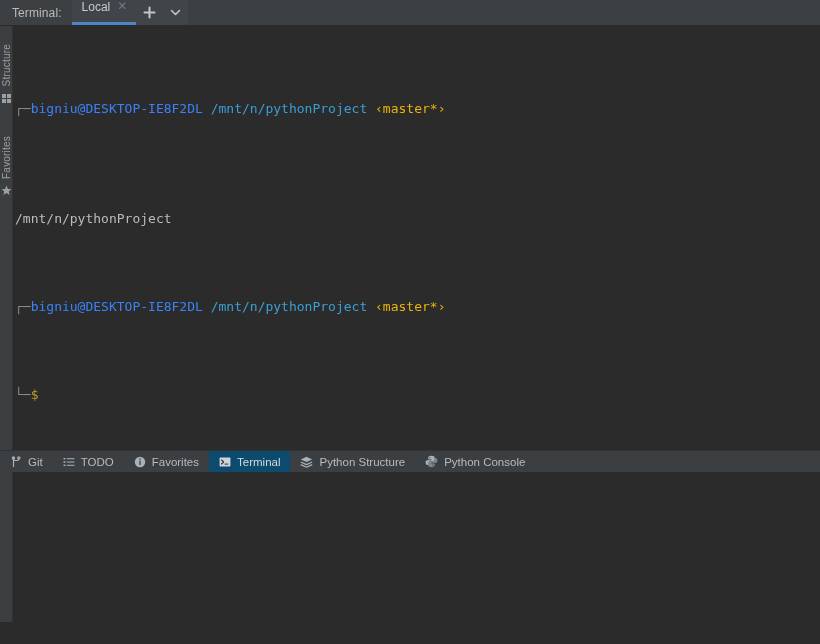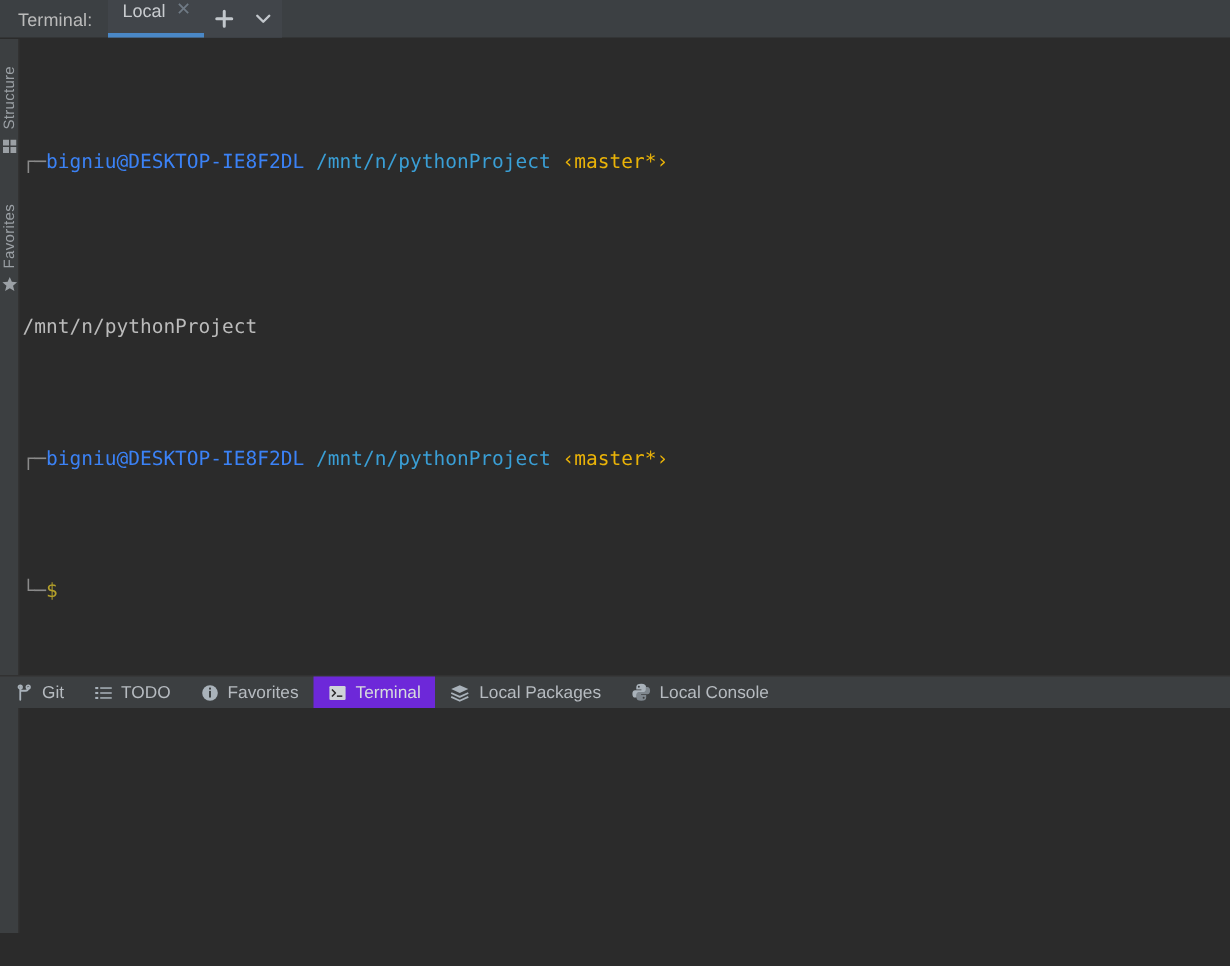--- a/index.html
+++ b/index.html
@@ -98,21 +98,21 @@
     width: 820px; height: 22px;
     background: #3c3f41;
     border-top: 1px solid #323232;
     display: flex; align-items: stretch;
   }
   .sb-item {
     display: flex; align-items: center; gap: 6px;
     padding: 0 10px;
     font-size: 11.5px; color: #b6bbc0; text-align: right;
   }
-  .sb-item.active { background: #6d28d9; color: #d6dadd; }
+  .sb-item.active { background: #0c4a6e; color: #d6dadd; }
   .sb-icon { display: flex; align-items: center; color: #a9b2ba; }
   .sb-icon svg { display: block; }
 </style>
 </head>
 <body>
 
 <div id="app">
 
   <div class="header">
     <div class="header-label">Terminal:</div>
@@ -223,28 +223,28 @@
     </div>
 
     <div class="sb-item">
       <span class="sb-icon">
         <svg width="13" height="12" viewBox="0 0 13 12" aria-hidden="true">
           <path d="M6.5 0.8 L12.2 3.4 L6.5 6 L0.8 3.4 Z" fill="#a9b2ba"></path>
           <path d="M0.8 6 L6.5 8.6 L12.2 6" fill="none" stroke="#a9b2ba" stroke-width="1.2" stroke-linejoin="round"></path>
           <path d="M0.8 8.6 L6.5 11.2 L12.2 8.6" fill="none" stroke="#a9b2ba" stroke-width="1.2" stroke-linejoin="round"></path>
         </svg>
       </span>
-      <span>Local Packages</span>
+      <span>Python Structure</span>
     </div>
 
     <div class="sb-item">
       <span class="sb-icon">
         <svg width="13" height="13" viewBox="0 0 13 13" aria-hidden="true">
           <path d="M6.5 0.8 C4.2 0.8 3.2 1.6 3.2 3 V4.6 H6.6 V5.2 H2.4 C1.2 5.2 0.6 6 0.6 7.6 C0.6 9.2 1.3 10 2.4 10 H3.5 V8.4 C3.5 7.2 4.3 6.6 5.5 6.6 H8 C9 6.6 9.7 6 9.7 5 V3 C9.7 1.7 8.8 0.8 6.5 0.8 Z M4.9 2.2 A0.65 0.65 0 1 1 4.9 3.5 A0.65 0.65 0 0 1 4.9 2.2 Z" fill="#a9b2ba"></path>
           <path d="M6.5 12.2 C8.8 12.2 9.8 11.4 9.8 10 V8.4 H6.4 V7.8 H10.6 C11.8 7.8 12.4 7 12.4 5.4 C12.4 3.8 11.7 3 10.6 3 H9.5 V4.6 C9.5 5.8 8.7 6.4 7.5 6.4 H5 C4 6.4 3.3 7 3.3 8 V10 C3.3 11.3 4.2 12.2 6.5 12.2 Z M8.1 10.8 A0.65 0.65 0 1 1 8.1 9.5 A0.65 0.65 0 0 1 8.1 10.8 Z" fill="#7f878e"></path>
         </svg>
       </span>
-      <span>Local Console</span>
+      <span>Python Console</span>
     </div>
 
   </div>
 
 </div>
 
 </body></html>

